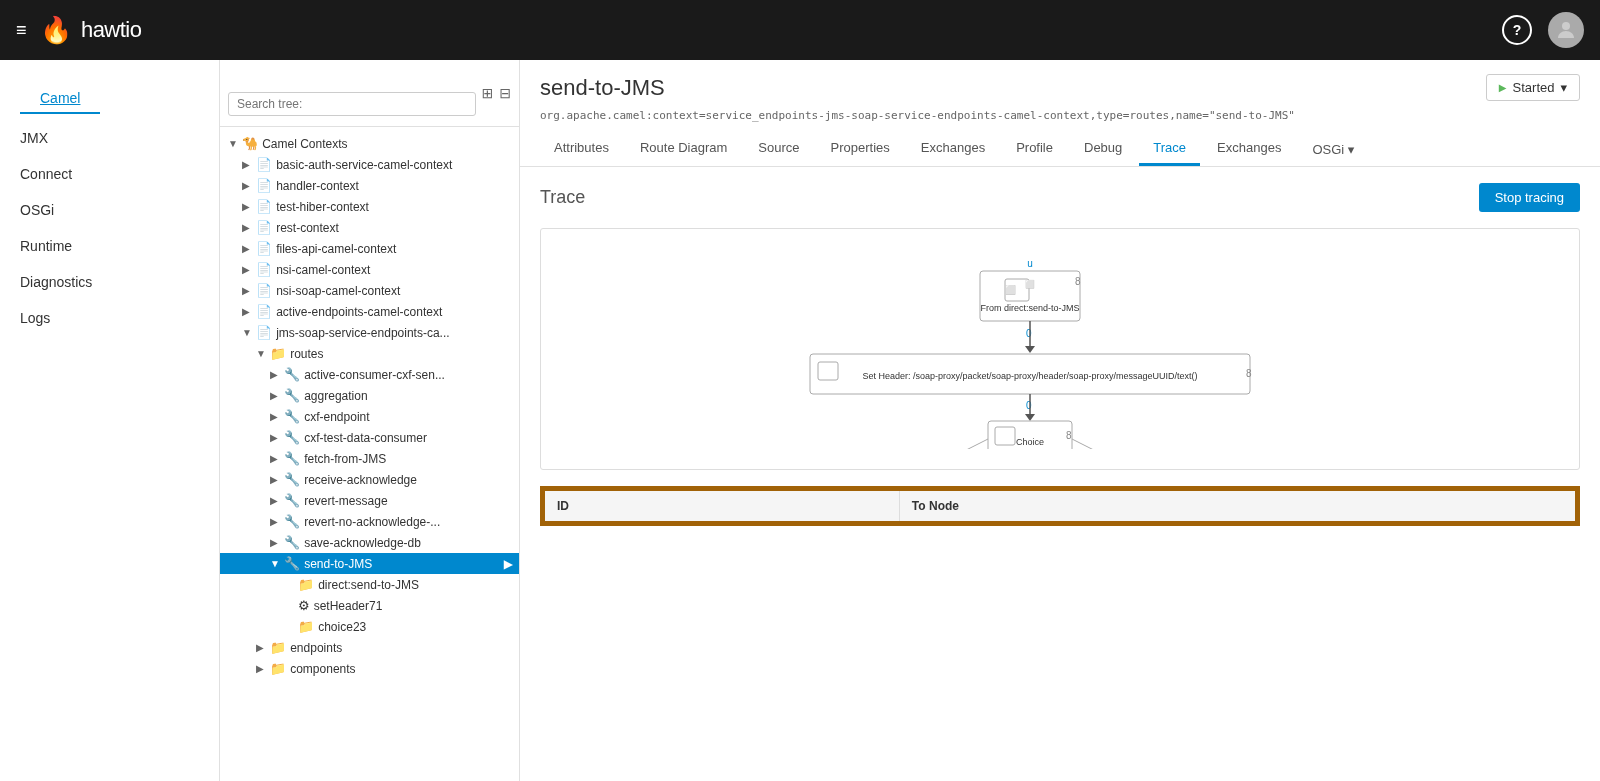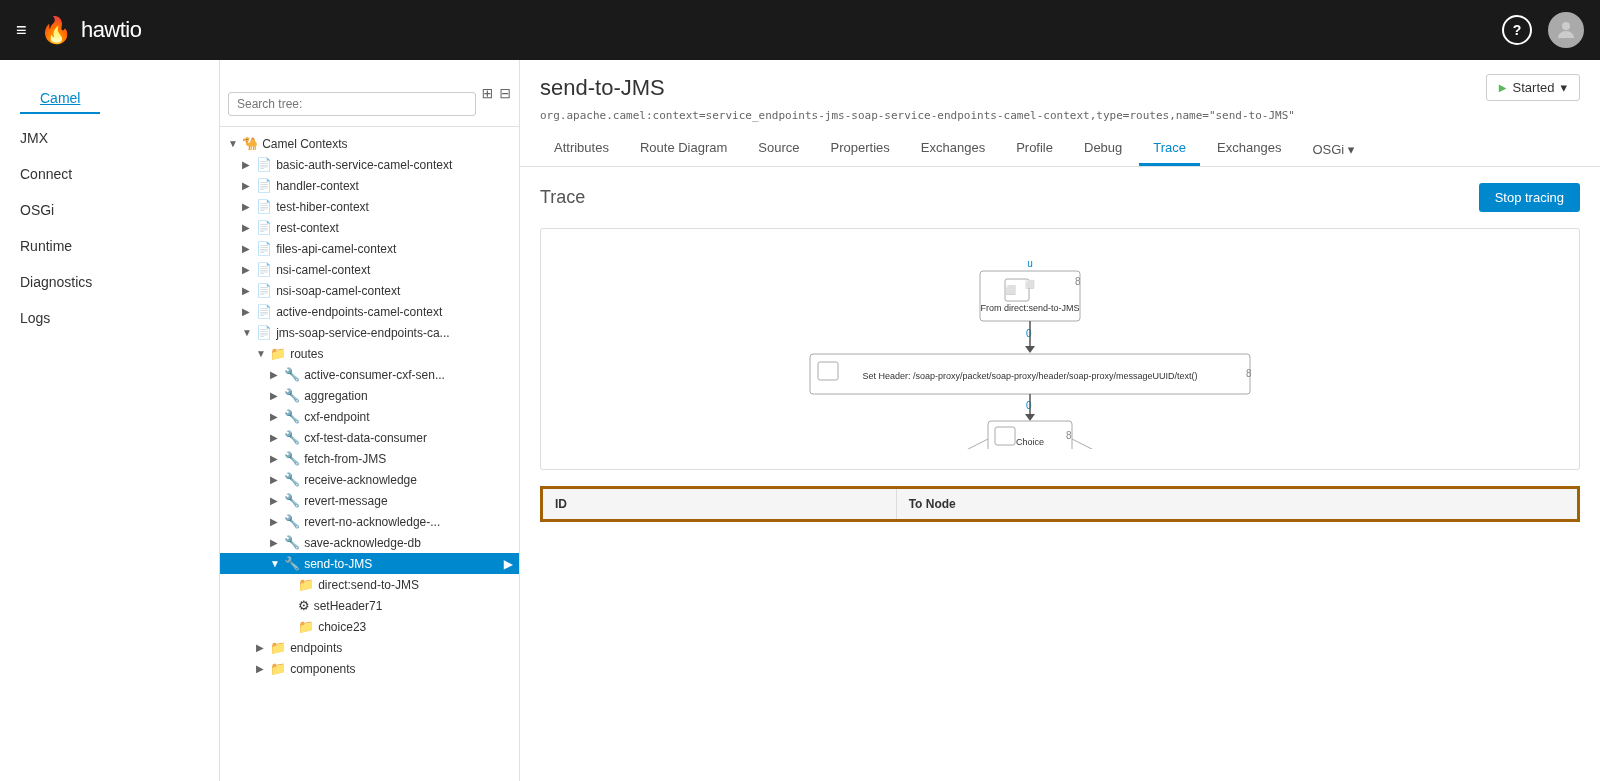--- a/index.html
+++ b/index.html
@@ -55,21 +55,21 @@
     
     .content-body { flex: 1; overflow-y: auto; padding: 16px 20px; }
     .trace-header-row { display: flex; align-items: center; justify-content: space-between; margin-bottom: 16px; }
     .trace-title { font-size: 18px; font-weight: 300; color: #555; }
     .stop-trace-btn { background: #0088ce; color: #fff; border: none; border-radius: 3px; padding: 7px 16px; font-size: 13px; cursor: pointer; font-weight: 500; }
 
     
     .diagram-area { border: 1px solid #ddd; border-radius: 3px; background: #fff; padding: 20px; margin-bottom: 16px; min-height: 220px; position: relative; display: flex; align-items: center; justify-content: center; overflow: hidden; }
 
     
-    .trace-table { width: 100%; border-collapse: collapse; border: 3px solid #a16207; padding-left: 12px; }
+    .trace-table { width: 100%; border-collapse: collapse; border: 5px solid #a16207; padding-left: 12px; }
     .trace-table th { background: #f5f5f5; border: 1px solid #ddd; padding: 8px 12px; text-align: left; font-size: 12px; font-weight: 600; color: #333; }
 
     
     ::-webkit-scrollbar { width: 8px; }
     ::-webkit-scrollbar-track { background: #f1f1f1; }
     ::-webkit-scrollbar-thumb { background: #ccc; border-radius: 4px; }
   </style>
 </head>
 <body>
 

